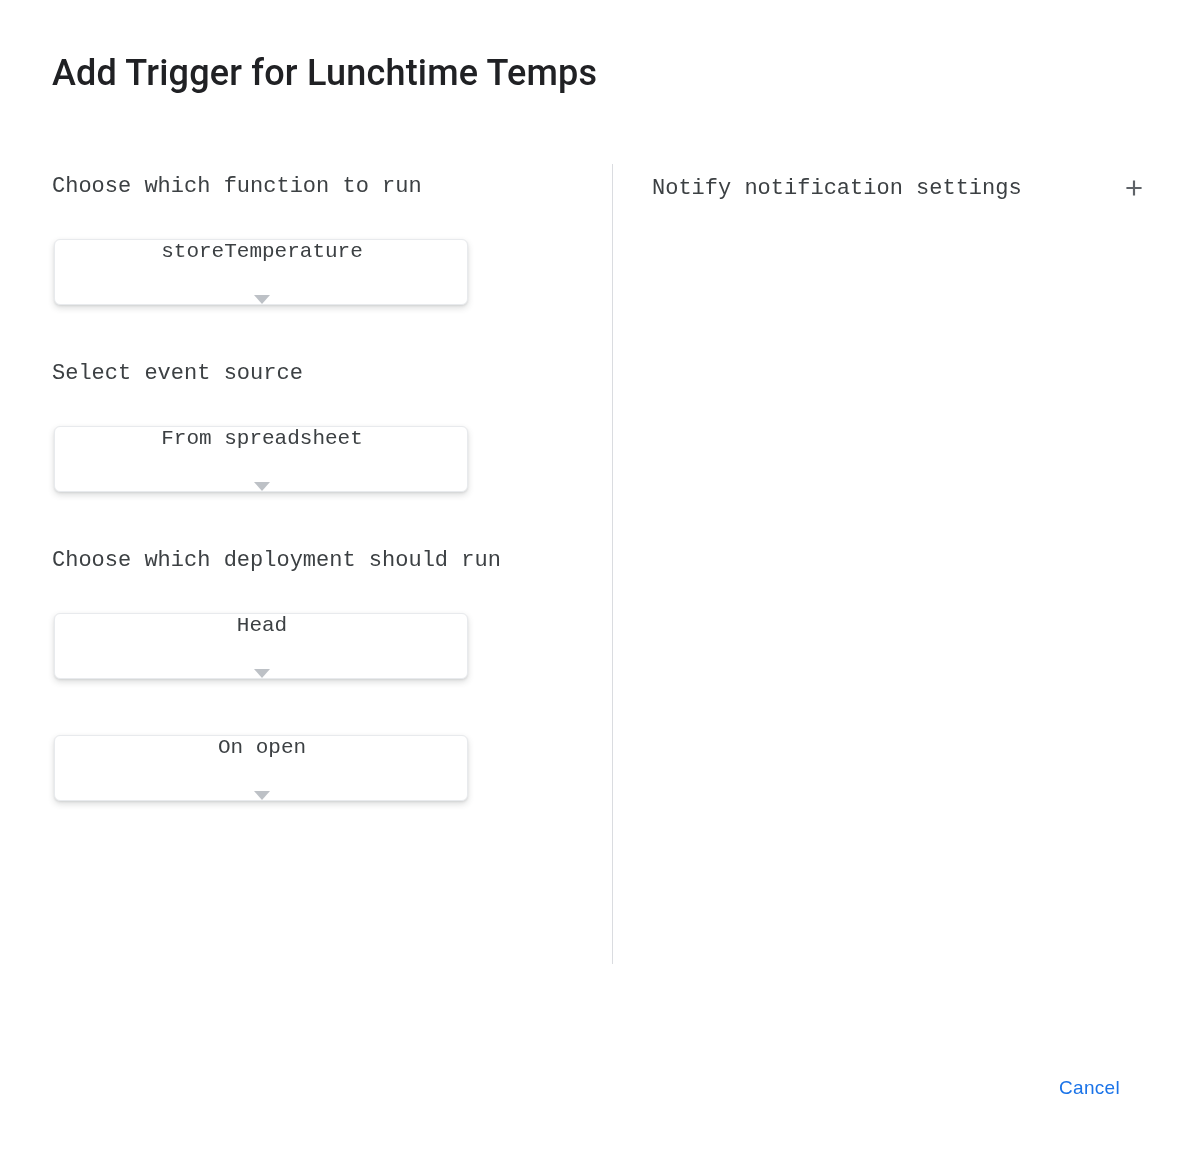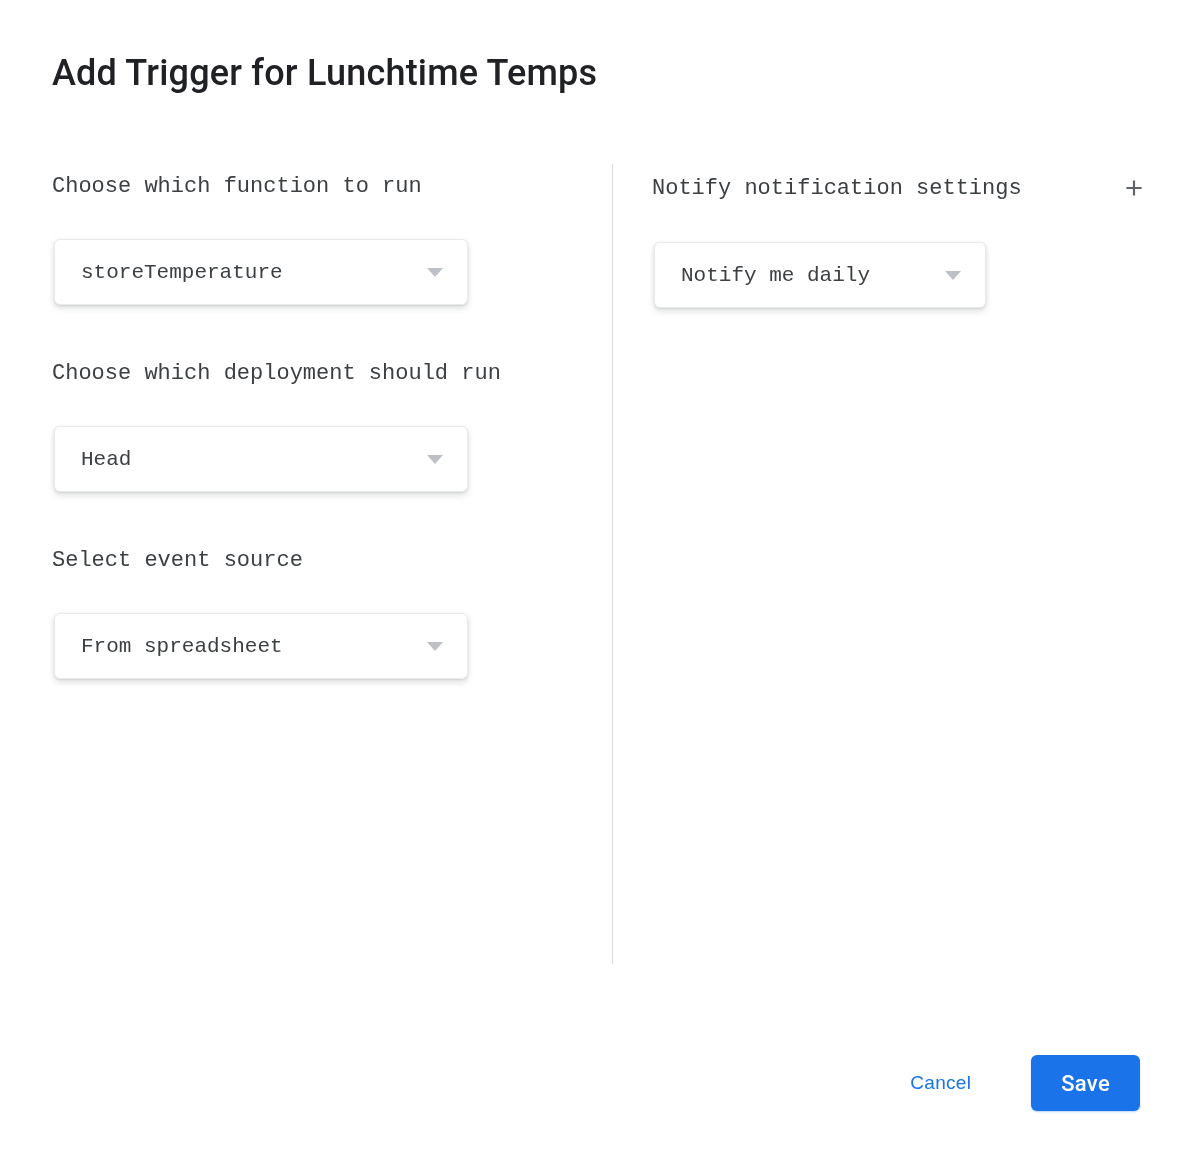--- a/index.html
+++ b/index.html
@@ -81,20 +81,21 @@
     border-radius: 6px;
     box-shadow: 0 3px 6px rgba(60,64,67,0.18), 0 1px 2px rgba(60,64,67,0.10);
     display: flex;
     align-items: center;
     justify-content: space-between;
     padding: 0 24px 0 26px;
     cursor: pointer;
     font-size: 21px;
     color: #3c4043;
     margin-left: 2px;
+    flex-direction: column;
   }
   .col-right .select {
     width: 332px;
   }
   .caret {
     width: 0;
     height: 0;
     border-left: 8px solid transparent;
     border-right: 8px solid transparent;
     border-top: 9px solid #bdc1c6;
@@ -147,55 +148,54 @@
 
       <div class="field-group">
         <div class="field-label">Choose which function to run</div>
         <div class="select">
           <span>storeTemperature</span>
           <span class="caret"></span>
         </div>
       </div>
 
       <div class="field-group">
+        <div class="field-label">Select event source</div>
+        <div class="select">
+          <span>From spreadsheet</span>
+          <span class="caret"></span>
+        </div>
+      </div>
+
+      <div class="field-group">
         <div class="field-label">Choose which deployment should run</div>
         <div class="select">
           <span>Head</span>
           <span class="caret"></span>
         </div>
       </div>
 
       <div class="field-group">
-        <div class="field-label">Select event source</div>
-        <div class="select">
-          <span>From spreadsheet</span>
-          <span class="caret"></span>
-        </div>
-      </div>
-
-      <div class="field-group">
+        <div class="select">
+          <span>On open</span>
+          <span class="caret"></span>
+        </div>
       </div>
 
     </div>
 
     <div class="col-right">
       <div class="right-header">
         <div class="field-label">Notify notification settings</div>
         <div class="plus-btn">
           <svg viewBox="0 0 24 24">
             <path d="M11 5h2v6h6v2h-6v6h-2v-6H5v-2h6z" fill="currentColor"></path>
           </svg>
         </div>
       </div>
-      <div class="select">
-        <span>Notify me daily</span>
-        <span class="caret"></span>
-      </div>
     </div>
 
   </div>
 
   <div class="footer">
     <button class="btn-cancel">Cancel</button>
-    <button class="btn-save">Save</button>
   </div>
 
 </div>
 
 </body></html>

